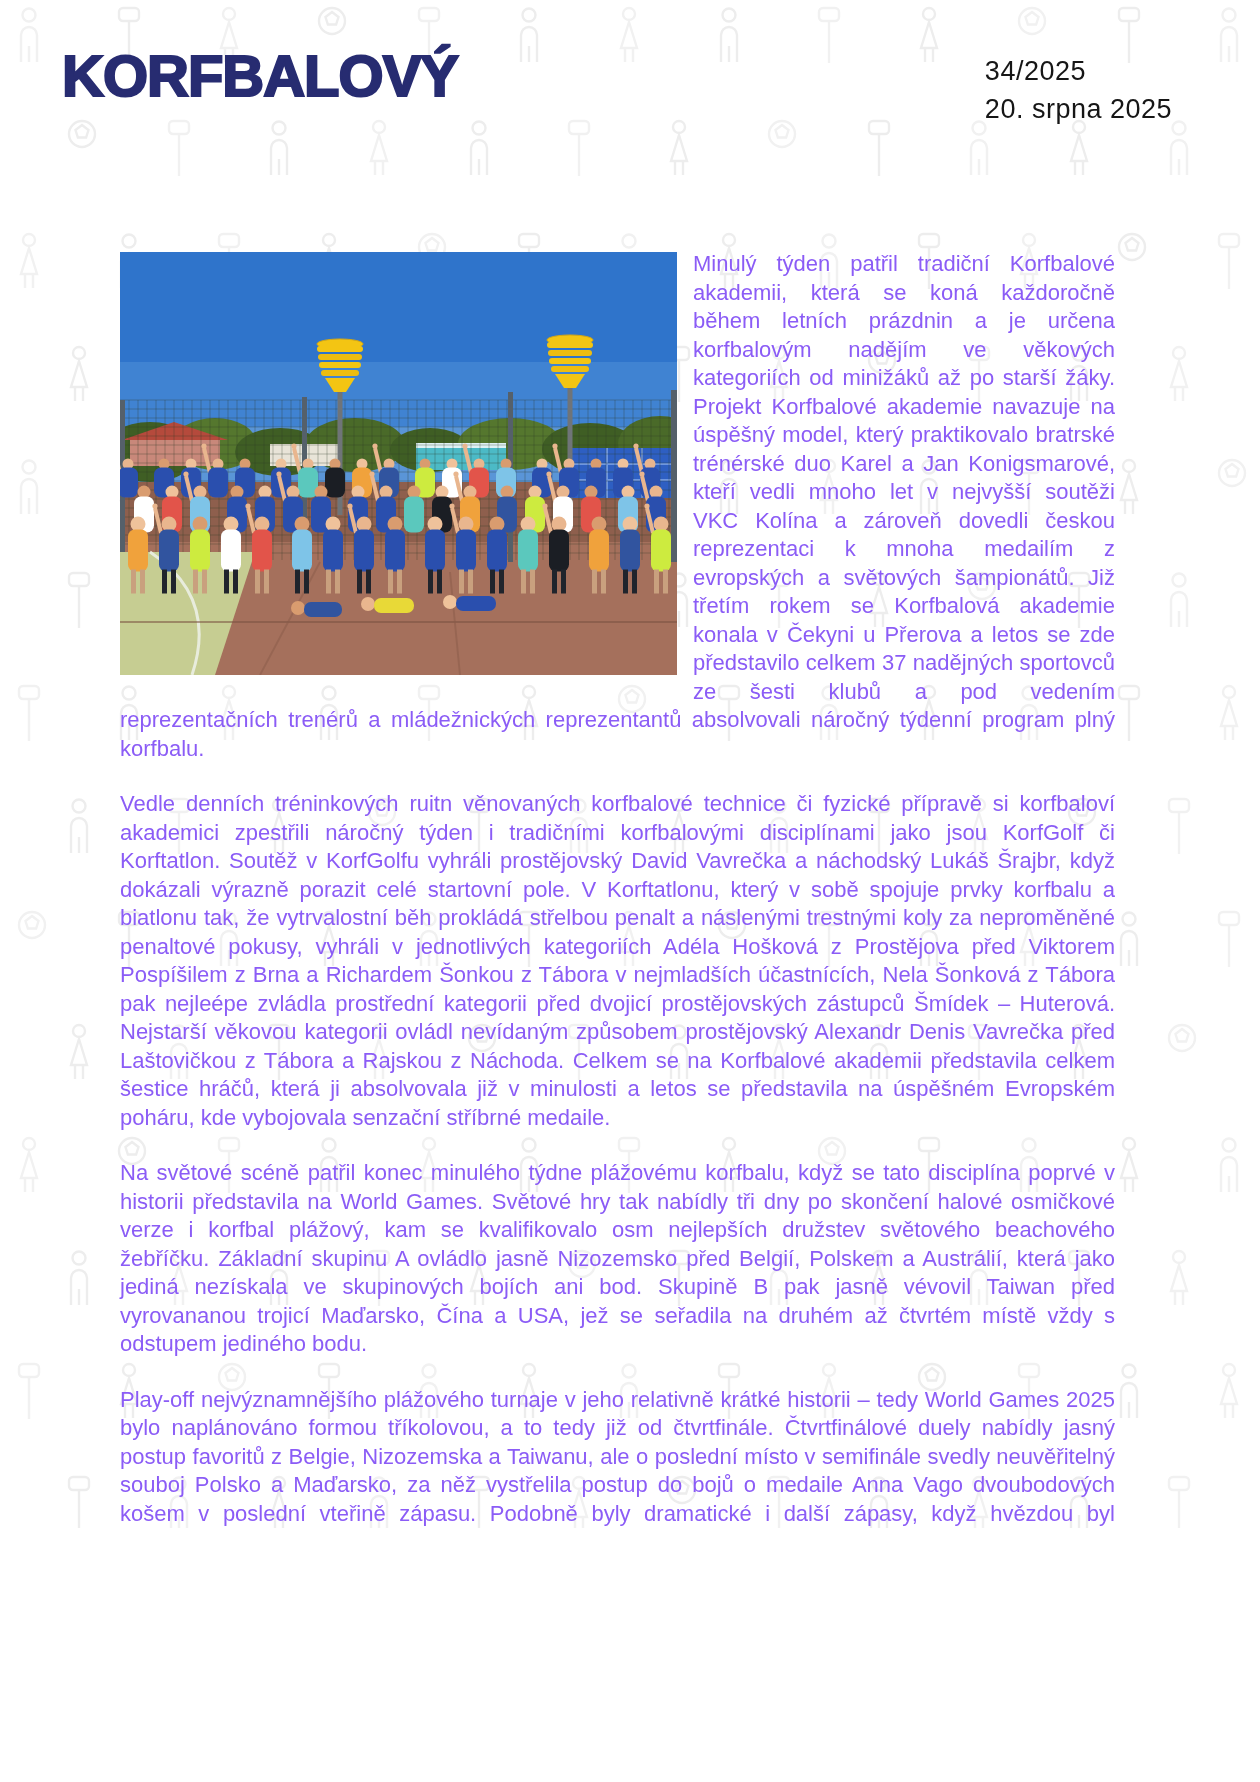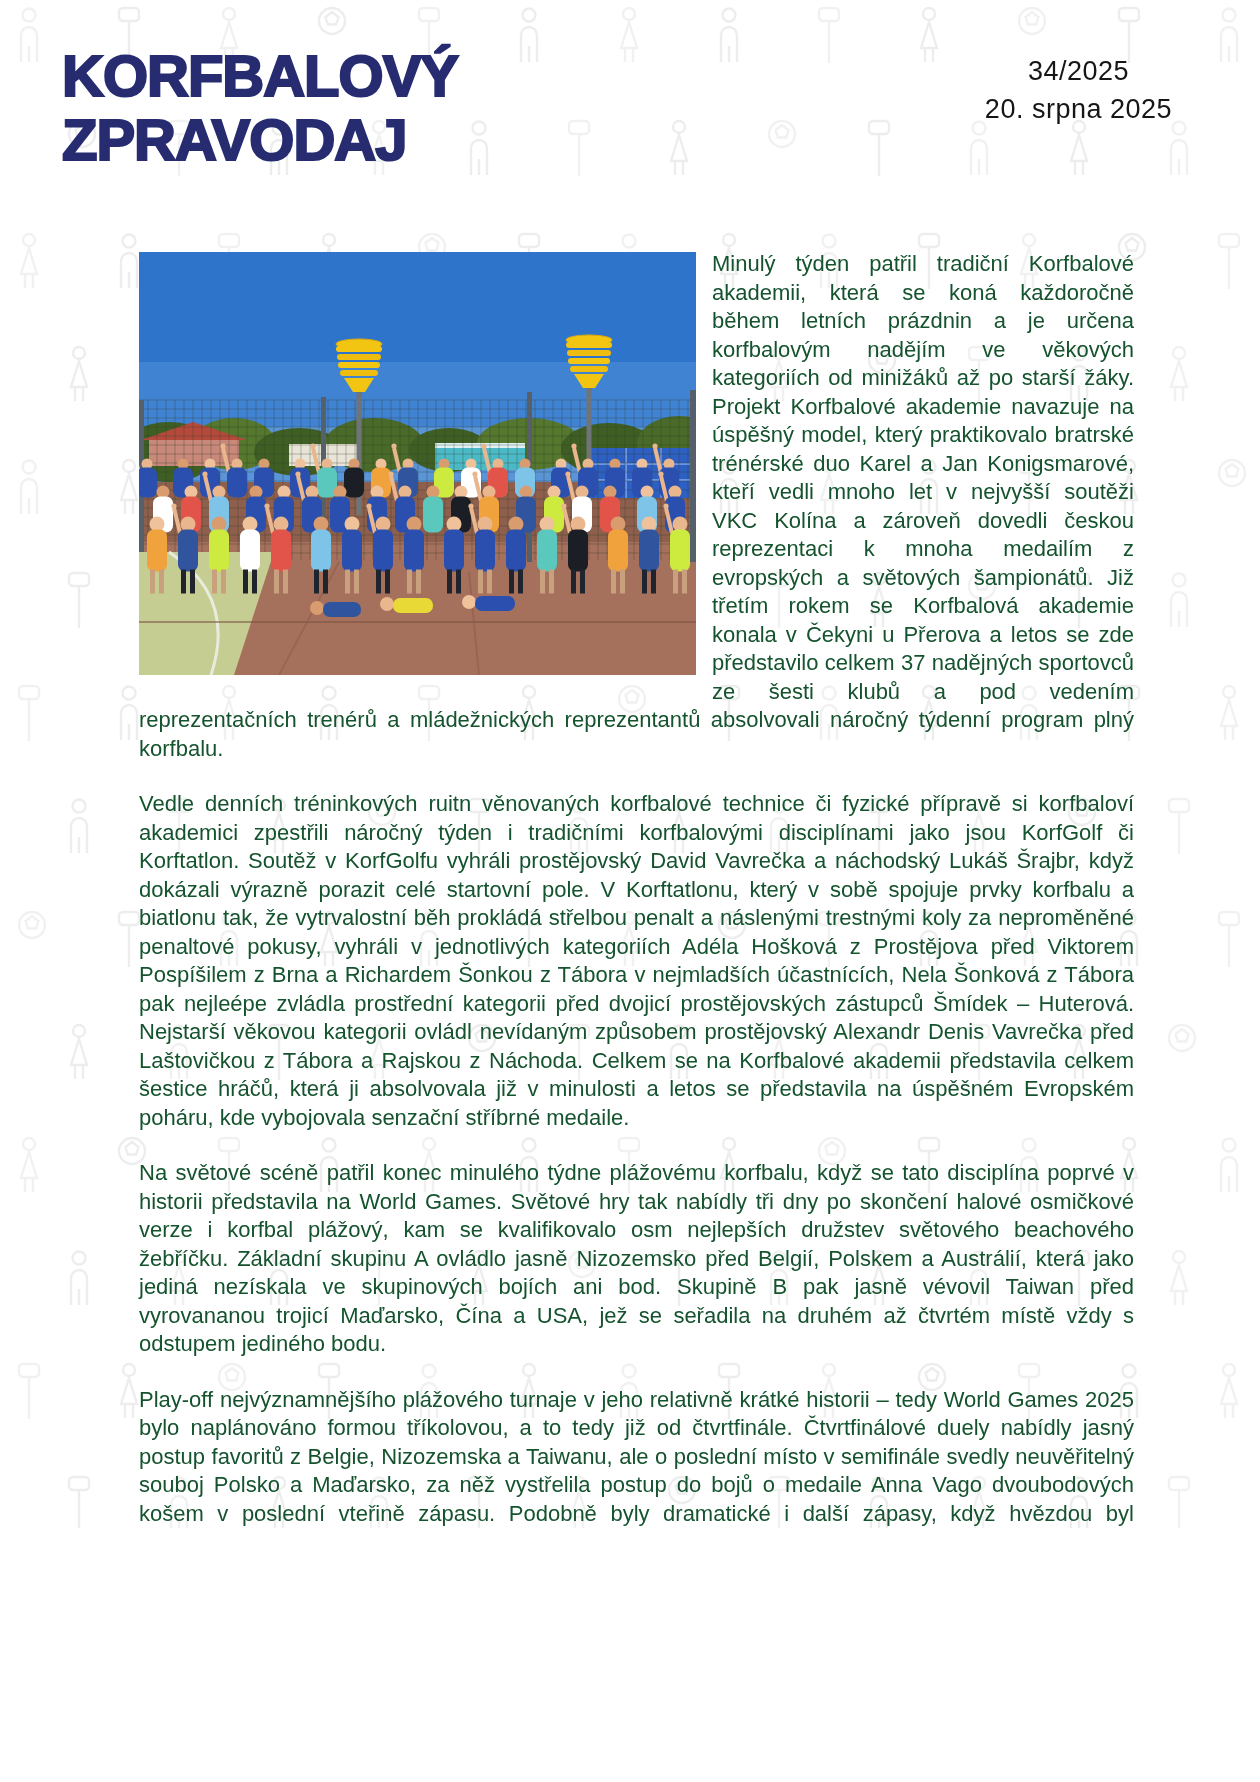--- a/index.html
+++ b/index.html
@@ -9,26 +9,26 @@
     overflow:hidden; font-family:"Liberation Sans", sans-serif; color:#141414;
   }
   .bg { position:absolute; inset:0; z-index:0; }
   .hdr-title {
     position:absolute; left:62px; top:44px; z-index:2;
     font-weight:bold; font-size:58px; line-height:64px; letter-spacing:-1px;
     color:var(--title-navy,#272c71);
     -webkit-text-stroke:2.2px var(--title-navy,#272c71);
   }
   .issue-block {
-    position:absolute; right:88px; top:52px; z-index:2; text-align:center;
+    position:absolute; right:88px; top:52px; z-index:2; text-align:left;
     font-size:27px; line-height:38px; color:var(--text-black,#161616); letter-spacing:0.5px;
   }
   .article {
-    position:absolute; left:139px; top:250px; width:995px; z-index:2;
-    font-size:22px; line-height:28.5px; text-align:justify; color:#14532d;
+    position:absolute; left:120px; top:250px; width:995px; z-index:2;
+    font-size:22px; line-height:28.5px; text-align:justify; color:#8b5cf6;
   }
   .article p { margin:0; }
   .article p + p { margin-top:27px; }
   .photo {
     float:left; width:557px; height:423px; margin:2px 16px 6px 0;
     background:#7db3e8; display:block;
   }
   footer { position:absolute; left:0; top:1655px; width:1260px; height:110px; z-index:2; }
   .org { position:absolute; left:70px; top:8px; display:flex; align-items:flex-start; gap:32px; }
   .org-name {
@@ -883,21 +883,21 @@
           <circle cx="11" cy="9" r="6.5"></circle>
           <path d="M3,56 V29 a8,8 0 0 1 16,0 V56 M11,40 V56"></path>
         </g>
         <g transform="translate(1268,1701)" stroke="#ededed">
           <rect x="1" y="2" width="20" height="13" rx="4"></rect>
           <path d="M11,15 V57"></path>
         </g>
       </svg>
     </div>
 
-  <h1 class="hdr-title"><span>KORFBALOVÝ</span><br><span>ZPRAVODAJ</span></h1>
+  <h1 class="hdr-title"><span>KORFBALOVÝ</span><br></h1>
 
   <div class="issue-block">
     <div>34/2025</div>
     <div>20. srpna 2025</div>
   </div>
 
   <main class="article">
     <p>
       <span class="photo">
         <svg viewBox="0 0 557 423" width="557" height="423" xmlns="http://www.w3.org/2000/svg">

